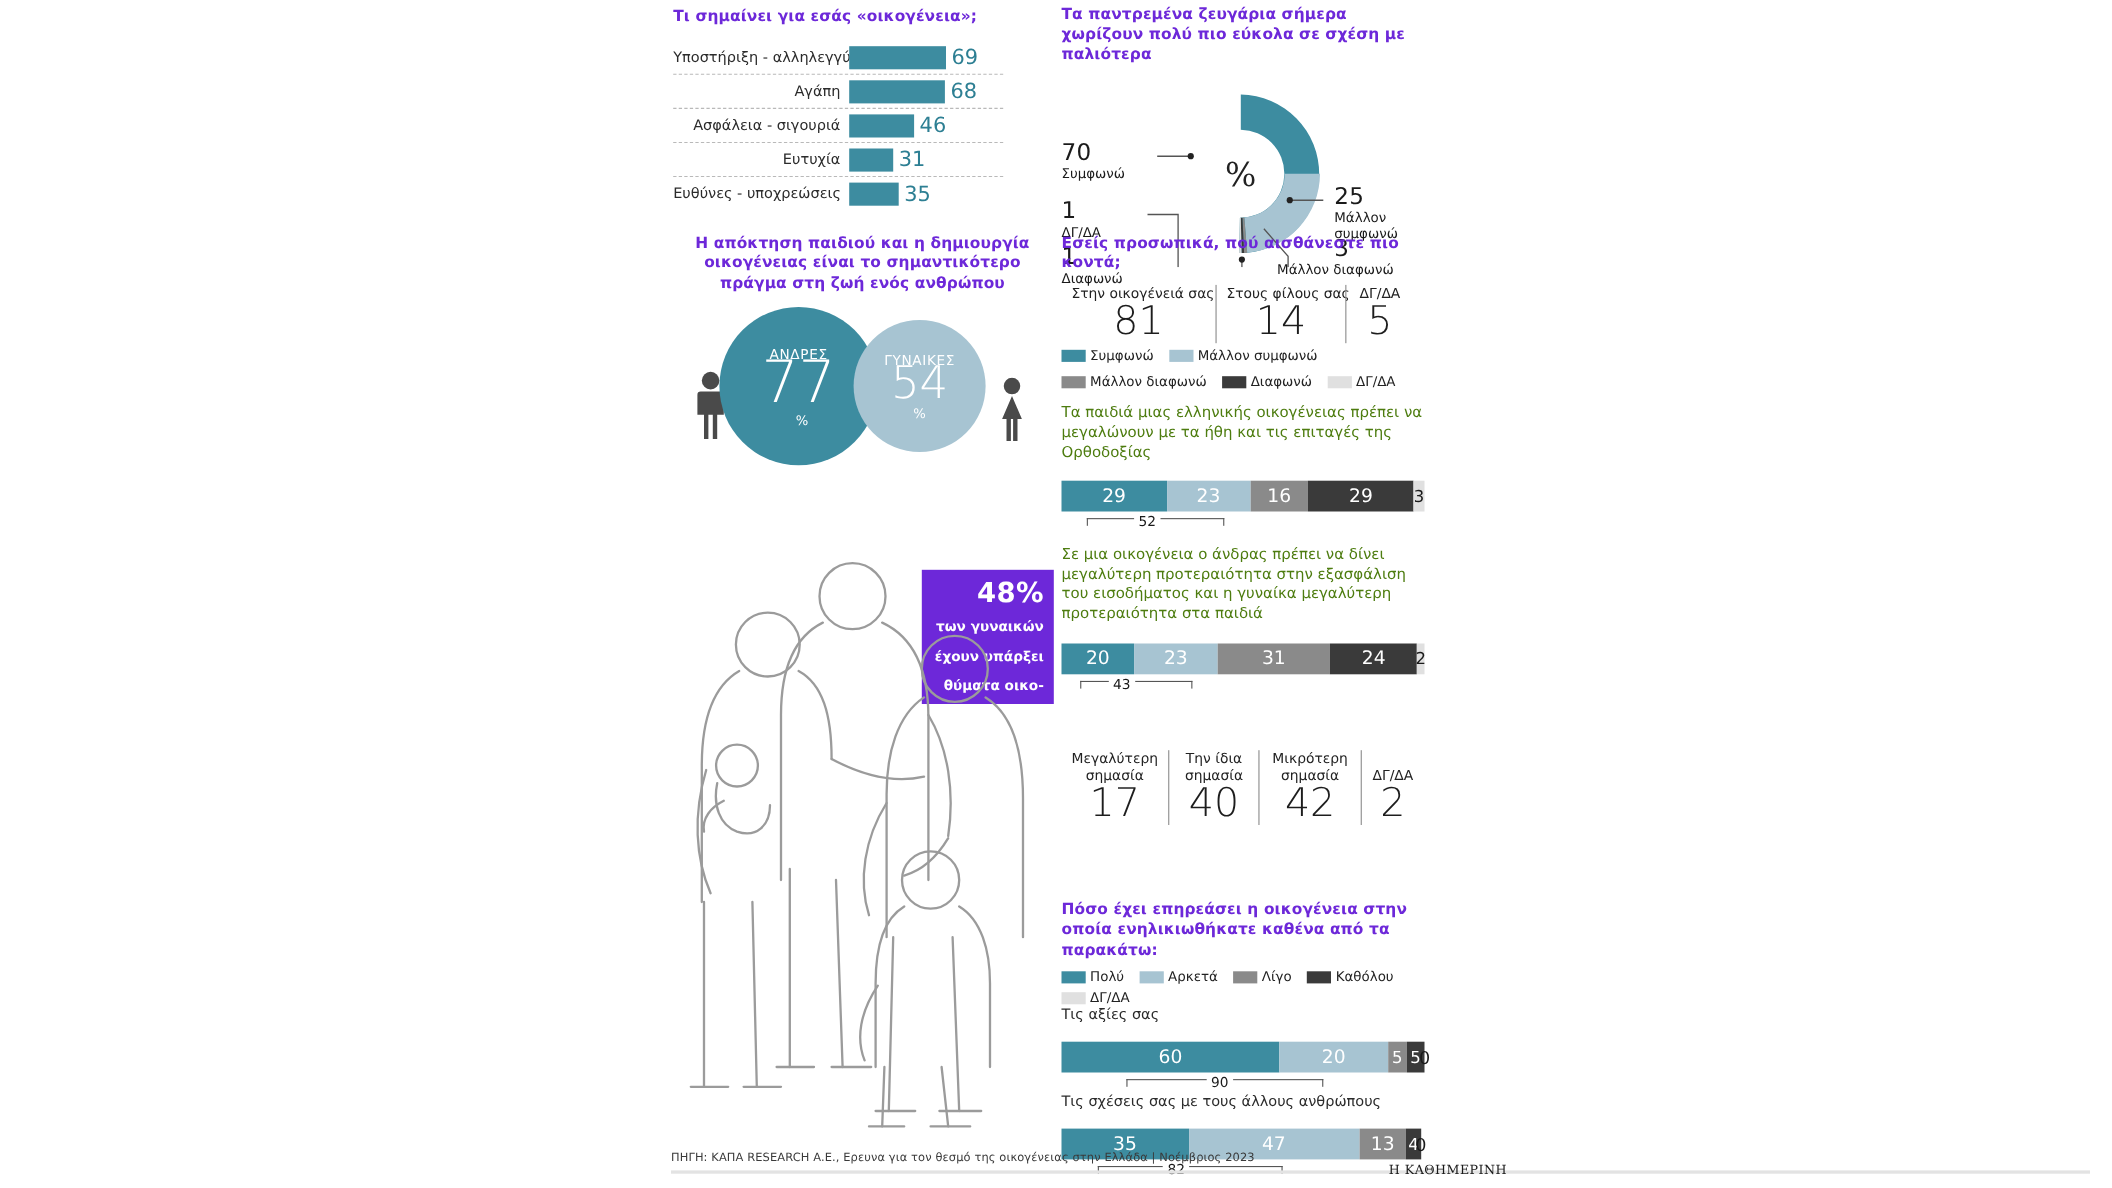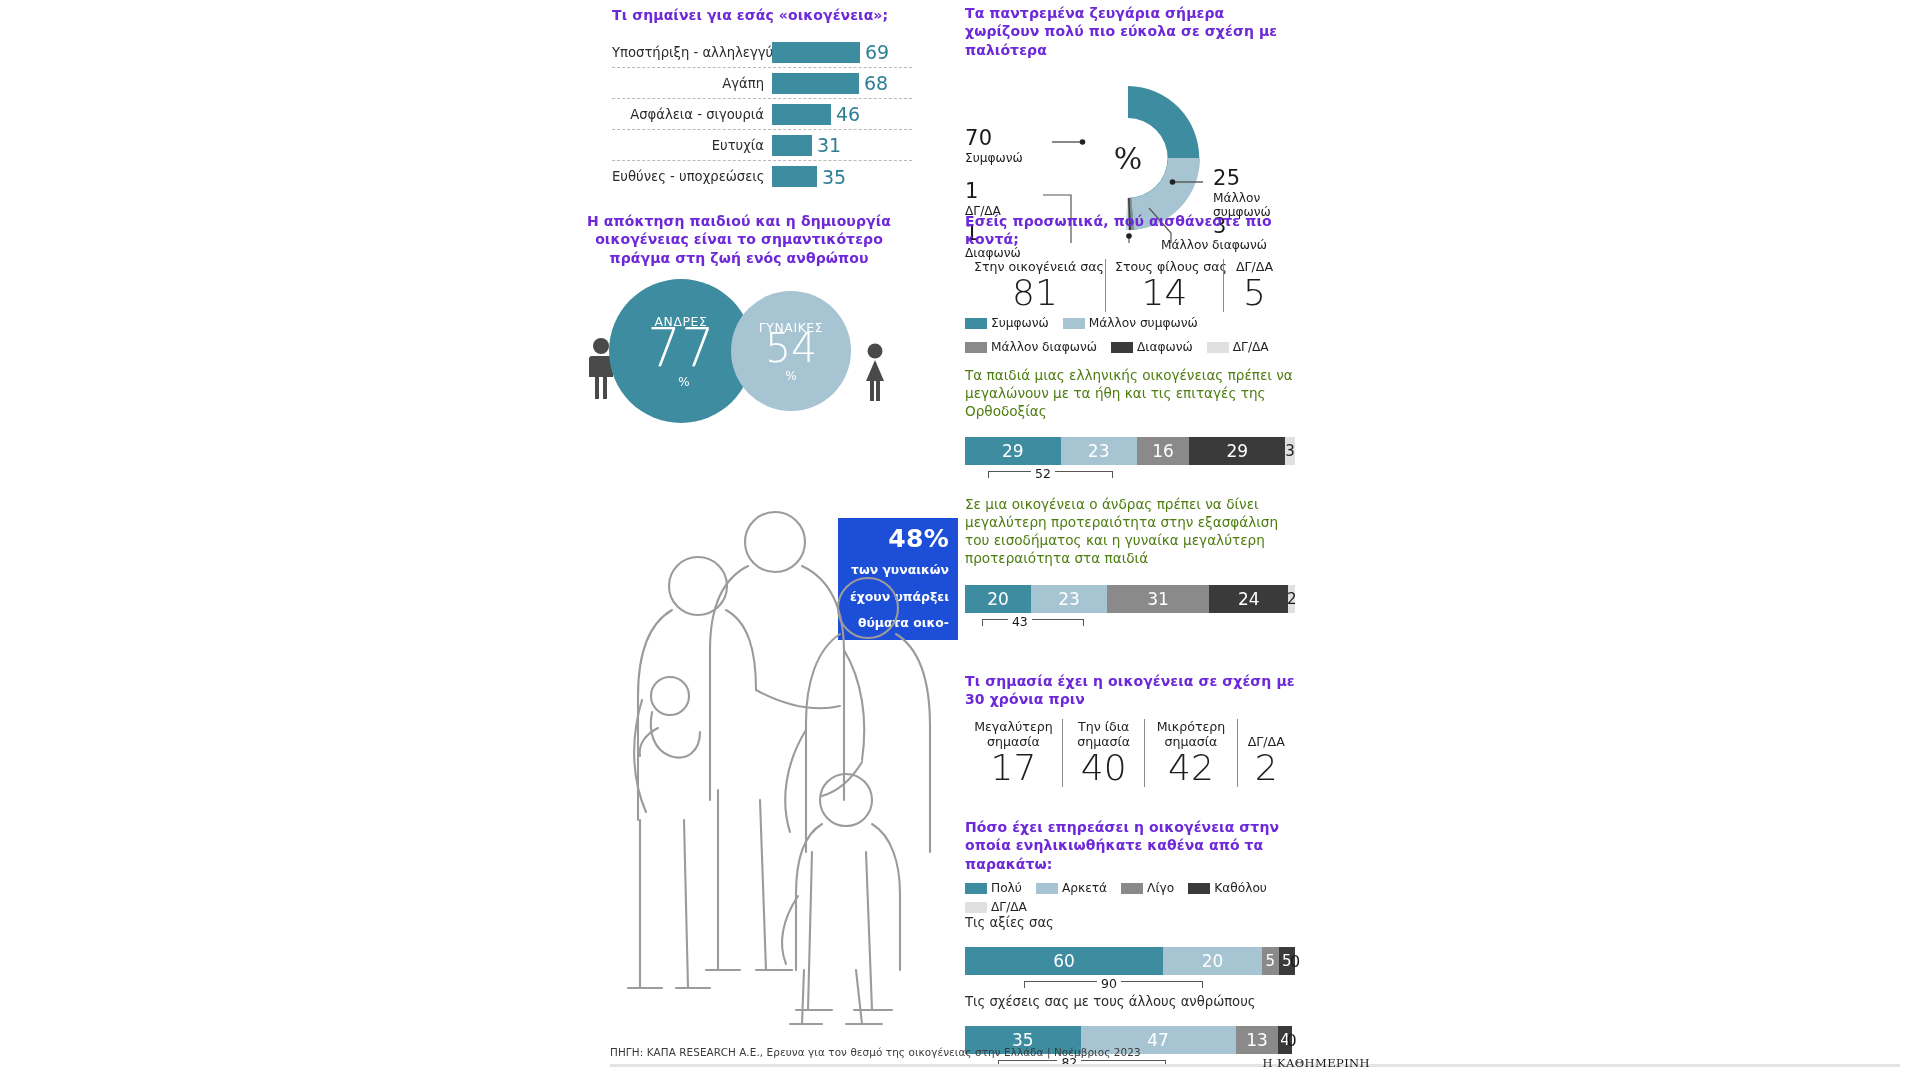--- a/index.html
+++ b/index.html
@@ -49,21 +49,21 @@
 
   
   #panel-donut { position: absolute; left: 965px; top: 4px; width: 330px; }
   .donut-stage { position: relative; width: 330px; height: 175px; margin-top: 12px; }
   .donut-svg { position: absolute; left: 78px; top: 2px; }
   .cb { position: absolute; font-size: 12.4px; color: #1a1a1a; line-height: 1.15; }
   .cb .num { font-size: 21px; letter-spacing: .3px; }
   .cb .cap { font-size: 12.2px; }
 
   
-  #panel-circles { position: absolute; left: 579px; top: 212px; width: 320px; }
+  #panel-circles { position: absolute; left: 624px; top: 212px; width: 320px; }
   #panel-circles .hdr { text-align: center; }
   .circles-stage { position: relative; width: 320px; height: 160px; margin-top: 12px; }
   .big-circle {
     position: absolute; border-radius: 50%;
     display: flex; flex-direction: column; align-items: center; justify-content: center;
     color: #fff;
   }
   #circle-men   { left: 30px;  top: 0px;  width: 144px; height: 144px; background: #3d8ca0; }
   #circle-women { left: 152px; top: 12px; width: 120px; height: 120px; background: #a7c4d2; }
   .c-cap { font-size: 12.4px; letter-spacing: .6px; margin-bottom: -6px; }
@@ -105,21 +105,21 @@
   
   #panel-30y { position: absolute; left: 965px; top: 672px; width: 330px; }
 
   
   #panel-infl { position: absolute; left: 965px; top: 818px; width: 330px; }
   .sublabel { font-size: 13.2px; color: #2b2b2b; margin-top: 1px; }
 
   
   #badge48 {
     position: absolute; left: 838px; top: 518px; width: 120px; height: 122px;
-    background: #1d4ed8; color: #fff; padding: 8px 9px 8px 8px;
+    background: #6d28d9; color: #fff; padding: 8px 9px 8px 8px;
     text-align: right;
   }
   #badge48 .b-num { font-size: 25px; font-weight: 600; line-height: 1; letter-spacing: .3px; }
   #badge48 .b-txt { font-size: 12.4px; line-height: 1.18; font-weight: 600; margin-top: 12px; }
 
   
   #illustration { position: absolute; left: 600px; top: 500px; }
 
   
   #footer {
@@ -326,21 +326,20 @@
         <div class="seg dark-text" style="width:2%;background:#e0e0e0;font-size:15px">2</div>
       </div>
       <div class="brace">
         <div class="brace-line" style="left:5%;width:31%"></div>
         <div class="brace-num" style="left:13%">43</div>
       </div>
     </div>
   </div>
 
   <div id="panel-30y">
-    <div class="hdr">Τι σημασία έχει η οικογένεια σε σχέση με 30 χρόνια πριν</div>
     <div class="trio">
       <div class="trio-cell" style="width:100px">
         <div class="trio-cap">Μεγαλύτερη</div>
         <div class="trio-cap">σημασία</div>
         <div class="trio-num">17</div>
       </div>
       <div class="trio-cell" style="width:85px">
         <div class="trio-cap">Την ίδια</div>
         <div class="trio-cap">σημασία</div>
         <div class="trio-num">40</div>

